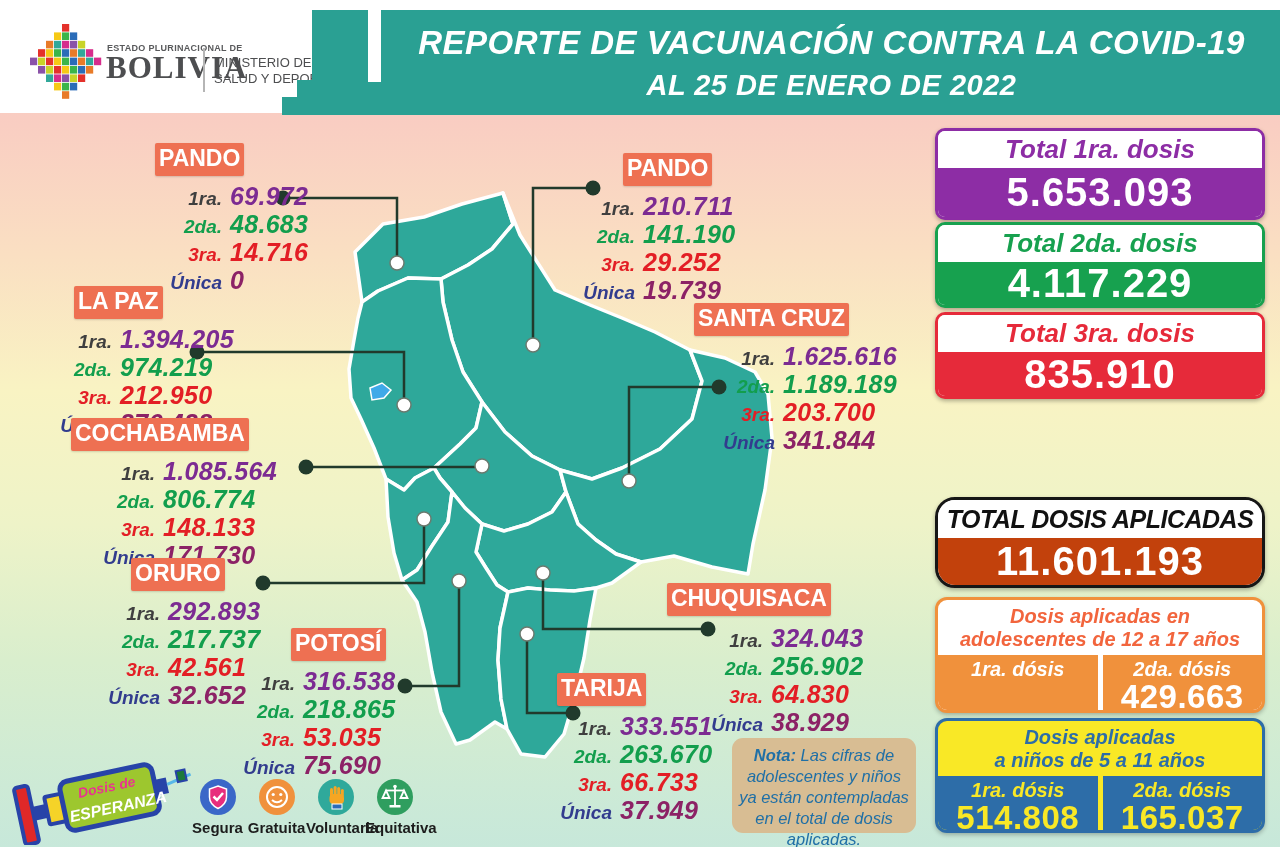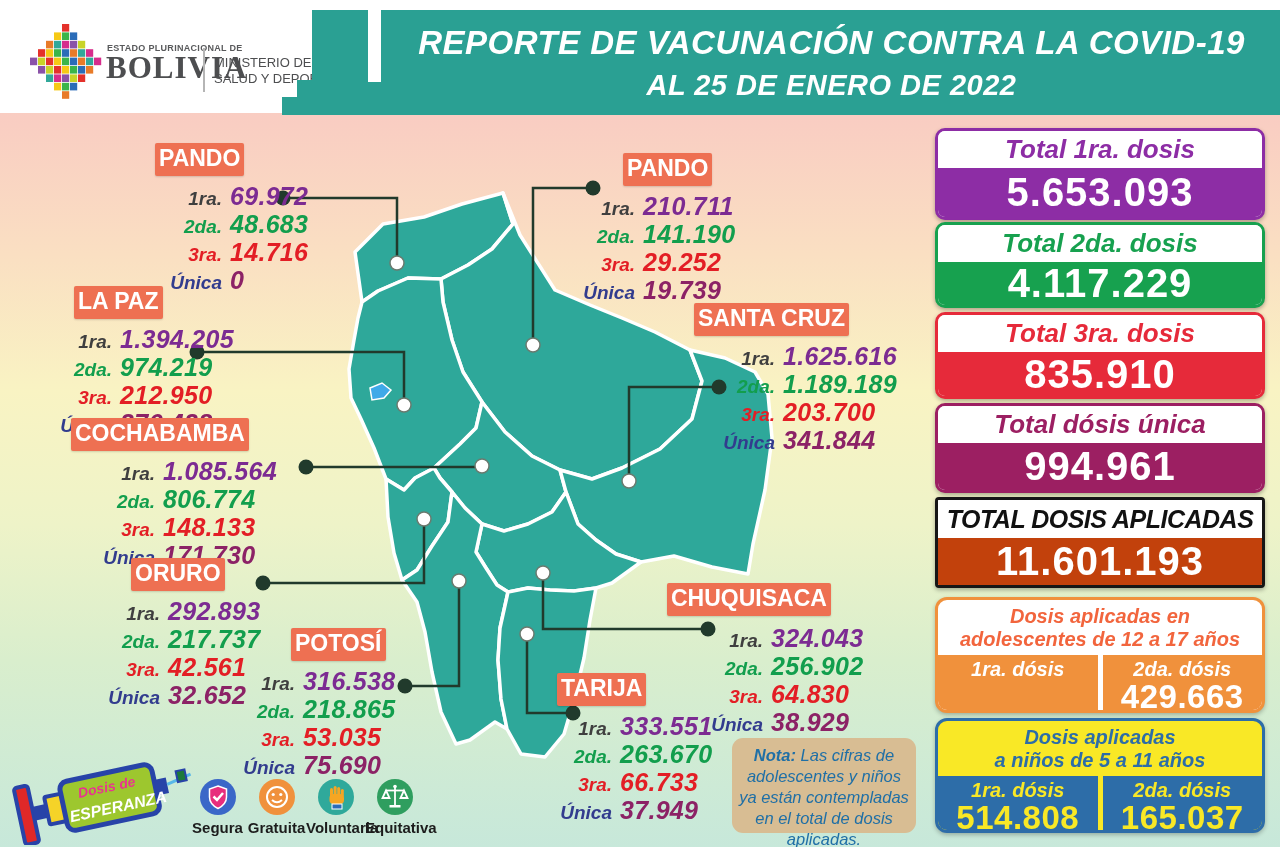--- a/index.html
+++ b/index.html
@@ -44,21 +44,21 @@
   .d-tarija {left:543px;top:673px;} .d-tarija  .dpre{width:69px;}  .d-tarija .dept-label{margin-left:14px;}
   
   .tbox{position:absolute;left:935px;width:324px;border-radius:10px;overflow:hidden;
     border:3px solid;background:#fff;text-align:center;box-shadow:0 2px 4px rgba(0,0,0,.3);}
   .ttitle{font-weight:bold;font-style:italic;font-size:26px;height:37px;line-height:37px;background:#fff;}
   .tvalue{color:#fff;font-weight:bold;font-size:40px;display:flex;align-items:center;justify-content:center;letter-spacing:1px;}
   .t0{top:128px;height:86px;border-color:#8d2da5;} .t0 .ttitle{color:#8d2da5;} .t0 .tvalue{background:#8d2da5;height:49px;}
   .t1{top:222px;height:80px;border-color:#17a14f;} .t1 .ttitle{color:#17a14f;} .t1 .tvalue{background:#17a14f;height:43px;}
   .t2{top:312px;height:81px;border-color:#e62a3a;} .t2 .ttitle{color:#e62a3a;} .t2 .tvalue{background:#e62a3a;height:44px;}
   .t3{top:403px;height:84px;border-color:#9c1f62;} .t3 .ttitle{color:#9c1f62;} .t3 .tvalue{background:#9c1f62;height:47px;}
-  .t4{top:497px;height:85px;border-color:#161616;border-radius:4px;} .t4 .ttitle{color:#111;font-size:25px;letter-spacing:-.5px;height:38px;line-height:38px;}
+  .t4{top:497px;height:85px;border-color:#161616;border-radius:20px;} .t4 .ttitle{color:#111;font-size:25px;letter-spacing:-.5px;height:38px;line-height:38px;}
   .t4 .tvalue{background:#c2410c;height:47px;}
   
   .abox{position:absolute;left:935px;width:324px;border-radius:12px;overflow:hidden;border:3px solid;text-align:center;box-shadow:0 2px 4px rgba(0,0,0,.25);}
   .atitle{font-weight:bold;font-style:italic;font-size:20px;line-height:23px;padding-top:5px;padding-bottom:4px;}
   .acells{display:flex;gap:5px;}
   .acell{flex:1;padding:2px 0 6px;}
   .alabel{font-weight:bold;font-style:italic;font-size:20px;line-height:24px;}
   .avalue{font-weight:bold;font-size:33px;line-height:32px;letter-spacing:.5px;}
   .a0{top:597px;height:110px;border-color:#f0913c;background:#fff;}
   .a0 .atitle{color:#f2653d;} .a0 .acell{background:#f0913c;color:#fff;}
@@ -384,24 +384,20 @@
     <div class="tvalue">5.653.093</div>
   </div>
   <div class="tbox t1">
     <div class="ttitle">Total 2da. dosis</div>
     <div class="tvalue">4.117.229</div>
   </div>
   <div class="tbox t2">
     <div class="ttitle">Total 3ra. dosis</div>
     <div class="tvalue">835.910</div>
   </div>
-  <div class="tbox t3">
-    <div class="ttitle">Total dósis única</div>
-    <div class="tvalue">994.961</div>
-  </div>
   <div class="tbox t4">
     <div class="ttitle">TOTAL DOSIS APLICADAS</div>
     <div class="tvalue">11.601.193</div>
   </div>
 
   <div class="abox a0">
     <div class="atitle">
       <div>Dosis aplicadas en</div>
       <div>adolescentes de 12 a 17 años</div>
     </div>

